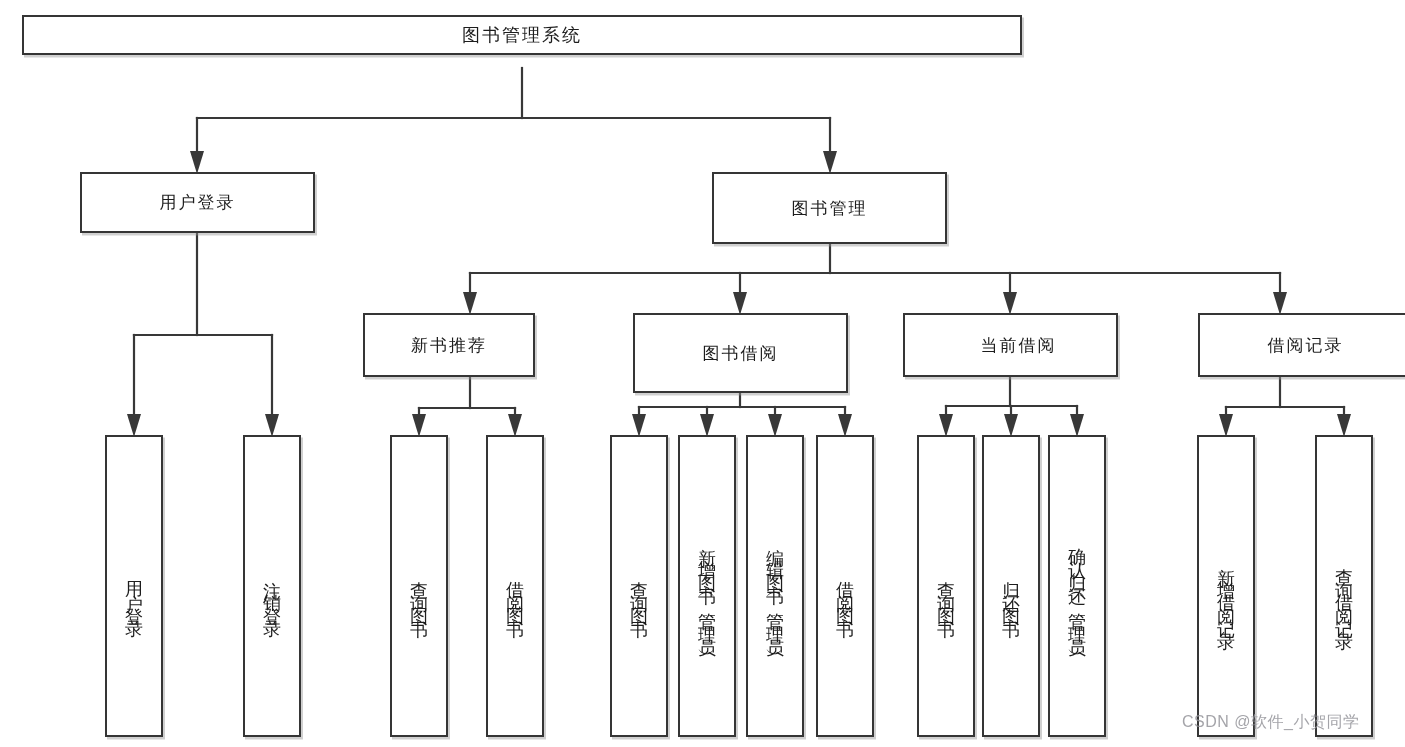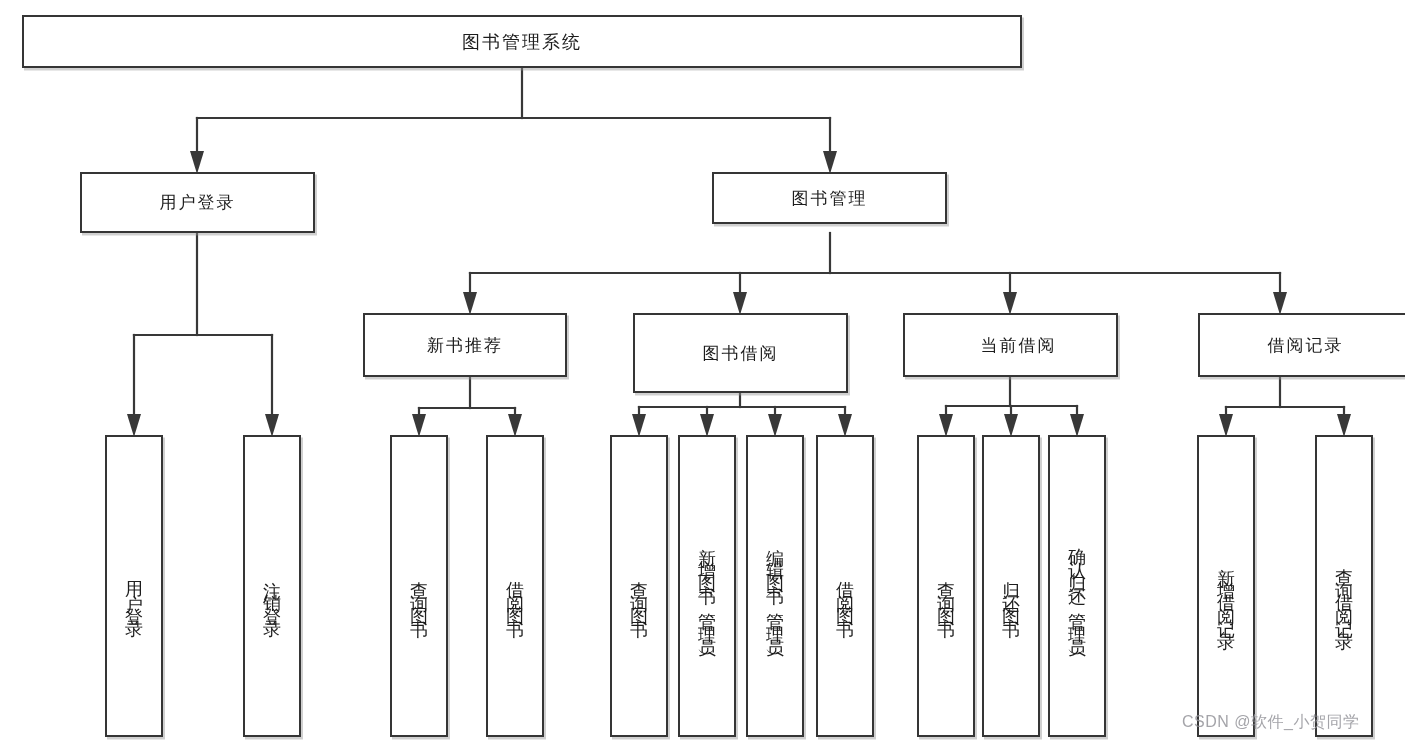--- a/index.html
+++ b/index.html
@@ -93,32 +93,32 @@
       <line x1="1077" y1="406" x2="1077" y2="427" stroke="#383838" stroke-width="2.2" stroke-linecap="square"></line>
       <polygon points="1070,414 1084,414 1077,437" fill="#383838"></polygon>
       <line x1="1280" y1="377" x2="1280" y2="407" stroke="#383838" stroke-width="2.2" stroke-linecap="square"></line>
       <line x1="1226" y1="407" x2="1344" y2="407" stroke="#383838" stroke-width="2.2" stroke-linecap="square"></line>
       <line x1="1226" y1="407" x2="1226" y2="427" stroke="#383838" stroke-width="2.2" stroke-linecap="square"></line>
       <polygon points="1219,414 1233,414 1226,437" fill="#383838"></polygon>
       <line x1="1344" y1="407" x2="1344" y2="427" stroke="#383838" stroke-width="2.2" stroke-linecap="square"></line>
       <polygon points="1337,414 1351,414 1344,437" fill="#383838"></polygon>
     </svg>
 
-  <div class="box root" style="left:22px;top:15px;width:1000px;height:53px;">
+  <div class="box root" style="left:22px;top:15px;width:1000px;height:40px;">
     <span>图书管理系统</span>
   </div>
 
   <div class="box hbox" style="left:80px;top:172px;width:235px;height:61px;">
     <span>用户登录</span>
   </div>
-  <div class="box hbox" style="left:712px;top:172px;width:235px;height:52px;">
+  <div class="box hbox" style="left:712px;top:172px;width:235px;height:72px;">
     <span>图书管理</span>
   </div>
 
-  <div class="box hbox" style="left:363px;top:313px;width:204px;height:64px;">
+  <div class="box hbox" style="left:363px;top:313px;width:172px;height:64px;">
     <span>新书推荐</span>
   </div>
   <div class="box hbox" style="left:633px;top:313px;width:215px;height:80px;">
     <span>图书借阅</span>
   </div>
   <div class="box hbox" style="left:903px;top:313px;width:215px;height:64px;padding-left:16px;">
     <span>当前借阅</span>
   </div>
   <div class="box hbox" style="left:1173px;top:313px;width:215px;height:64px;margin-left:25px;">
     <span>借阅记录</span>

